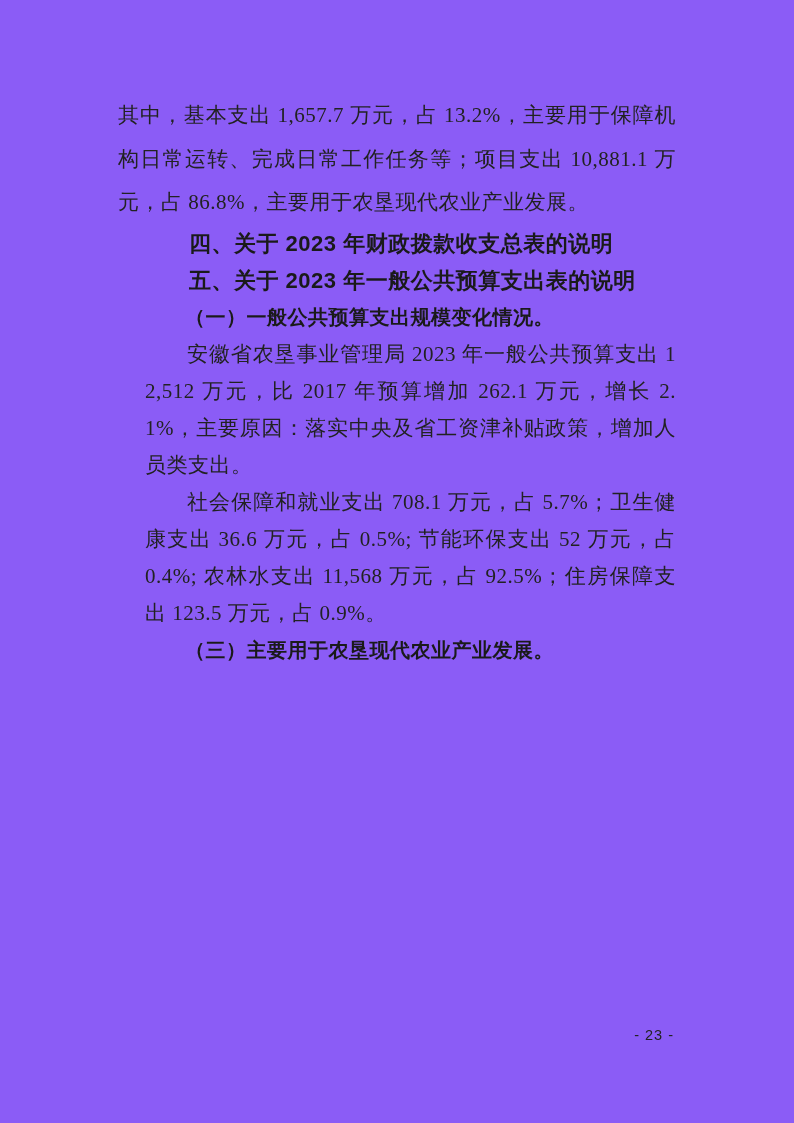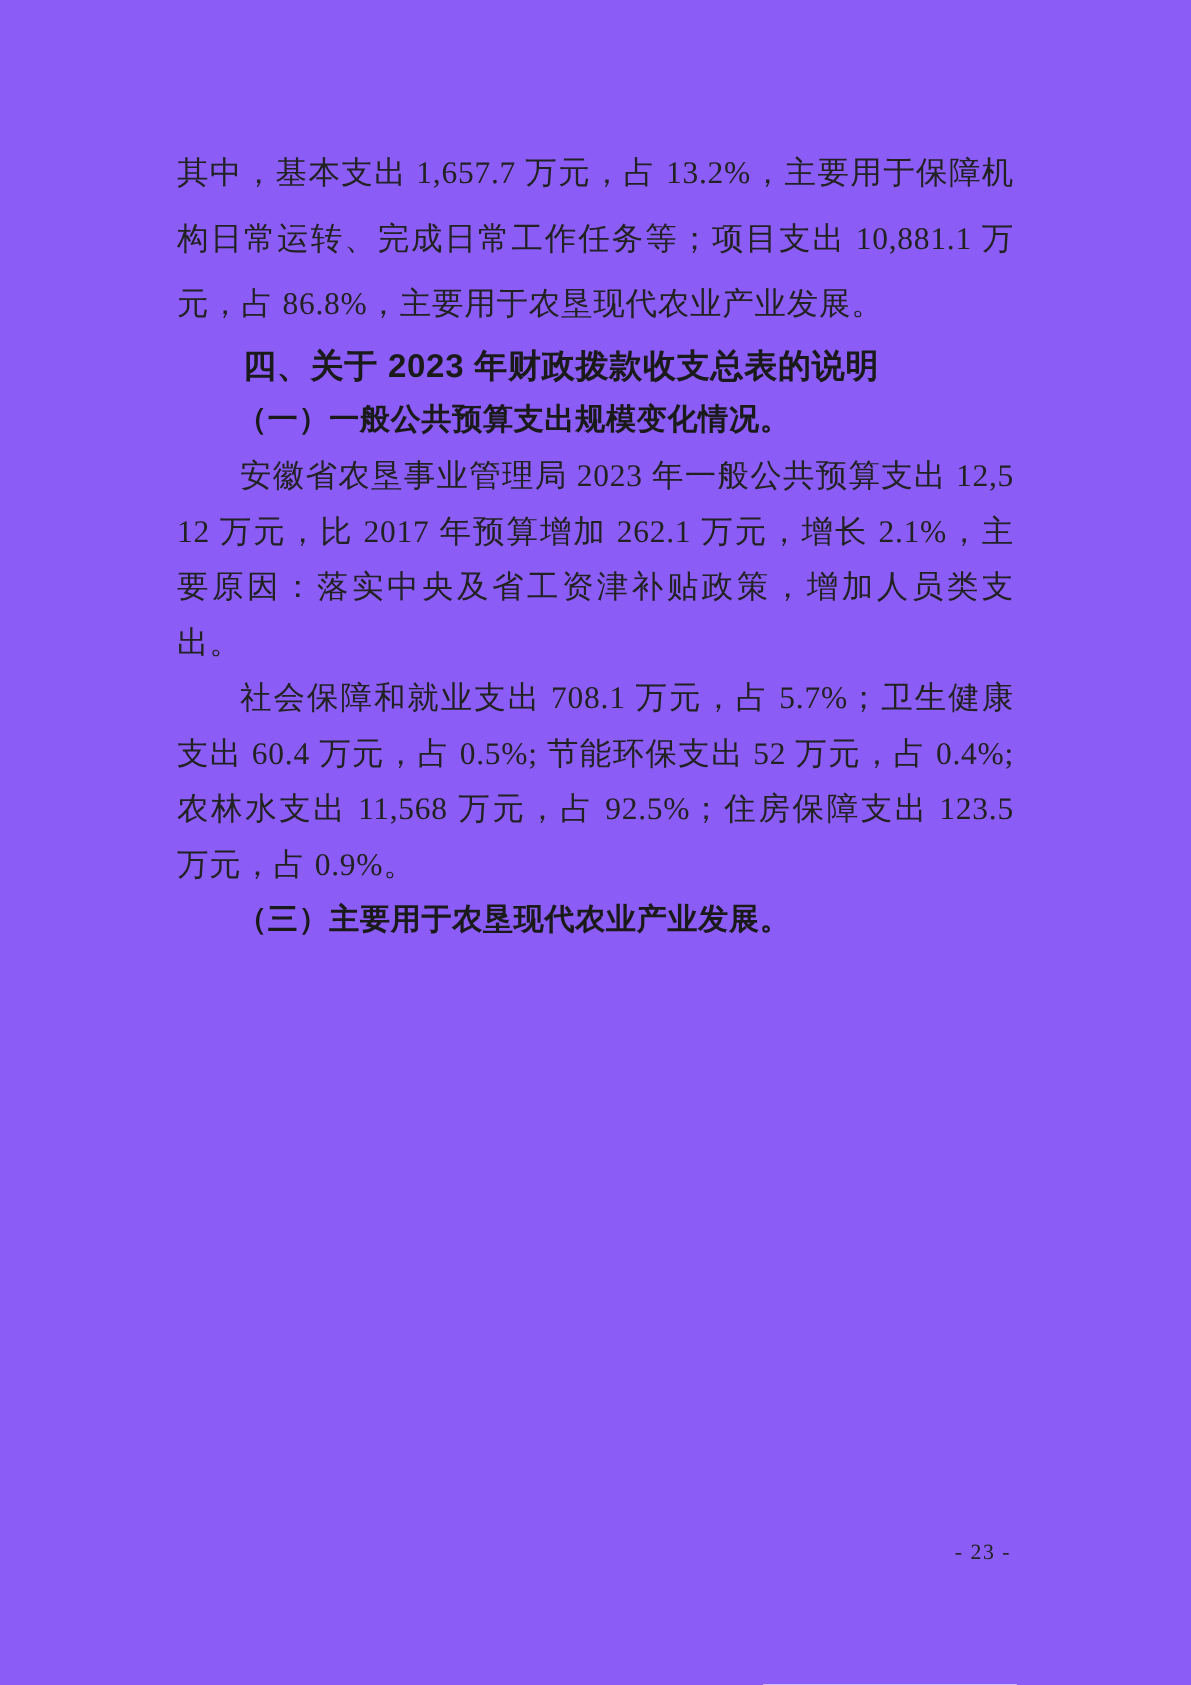--- a/index.html
+++ b/index.html
@@ -33,20 +33,21 @@
     word-break: break-all;
     letter-spacing: 0.5px;
   }
   
   .blk.cont {
     line-height: 43.5px;
     text-indent: 0;
   }
   .blk.indent {
     text-indent: 2em;
+    margin-left: 27px;
   }
   
   .blk.h-hei {
     font-family: "Liberation Sans", "DejaVu Sans", sans-serif;
     font-weight: 700;
     font-size: 22px;
     color: #1a1a1a;
     letter-spacing: 0.5px;
   }
   
@@ -56,41 +57,42 @@
     font-size: 20px;
     color: #1a1a1a;
   }
   .page-number {
     position: absolute;
     top: 1027px;
     right: 120px;
     font-size: 14.5px;
     letter-spacing: 1px;
     color: #222222;
-    font-family: Liberation Serif, serif;
+    font-family: Liberation Sans, sans-serif;
   }
 </style>
 </head>
 <body>
 
 <div class="page">
   <div class="doc-content">
 
     <p class="blk cont">其中，基本支出 1,657.7 万元，占 13.2%，主要用于保障机构日常运转、完成日常工作任务等；项目支出 10,881.1 万元，占 86.8%，主要用于农垦现代农业产业发展。</p>
 
     <p class="blk h-hei indent">四、关于 2023 年财政拨款收支总表的说明</p>
 
 
+    <p class="blk h-hei indent">五、关于 2023 年一般公共预算支出表的说明</p>
 
     <p class="blk h-kai indent">（一）一般公共预算支出规模变化情况。</p>
 
     <p class="blk indent">安徽省农垦事业管理局 2023 年一般公共预算支出 12,512 万元，比 2017 年预算增加 262.1 万元，增长 2.1%，主要原因：落实中央及省工资津补贴政策，增加人员类支出。</p>
 
 
-    <p class="blk indent">社会保障和就业支出 708.1 万元，占 5.7%；卫生健康支出 60.4 万元，占 0.5%; 节能环保支出 52 万元，占 0.4%; 农林水支出 11,568 万元，占 92.5%；住房保障支出 123.5 万元，占 0.9%。</p>
+    <p class="blk indent">社会保障和就业支出 708.1 万元，占 5.7%；卫生健康支出 36.6 万元，占 0.5%; 节能环保支出 52 万元，占 0.4%; 农林水支出 11,568 万元，占 92.5%；住房保障支出 123.5 万元，占 0.9%。</p>
 
     <p class="blk h-kai indent">（三）主要用于农垦现代农业产业发展。</p>
 
 
   </div>
 
   <div class="page-number">- 23 -</div>
 </div>
 
 </body></html>

